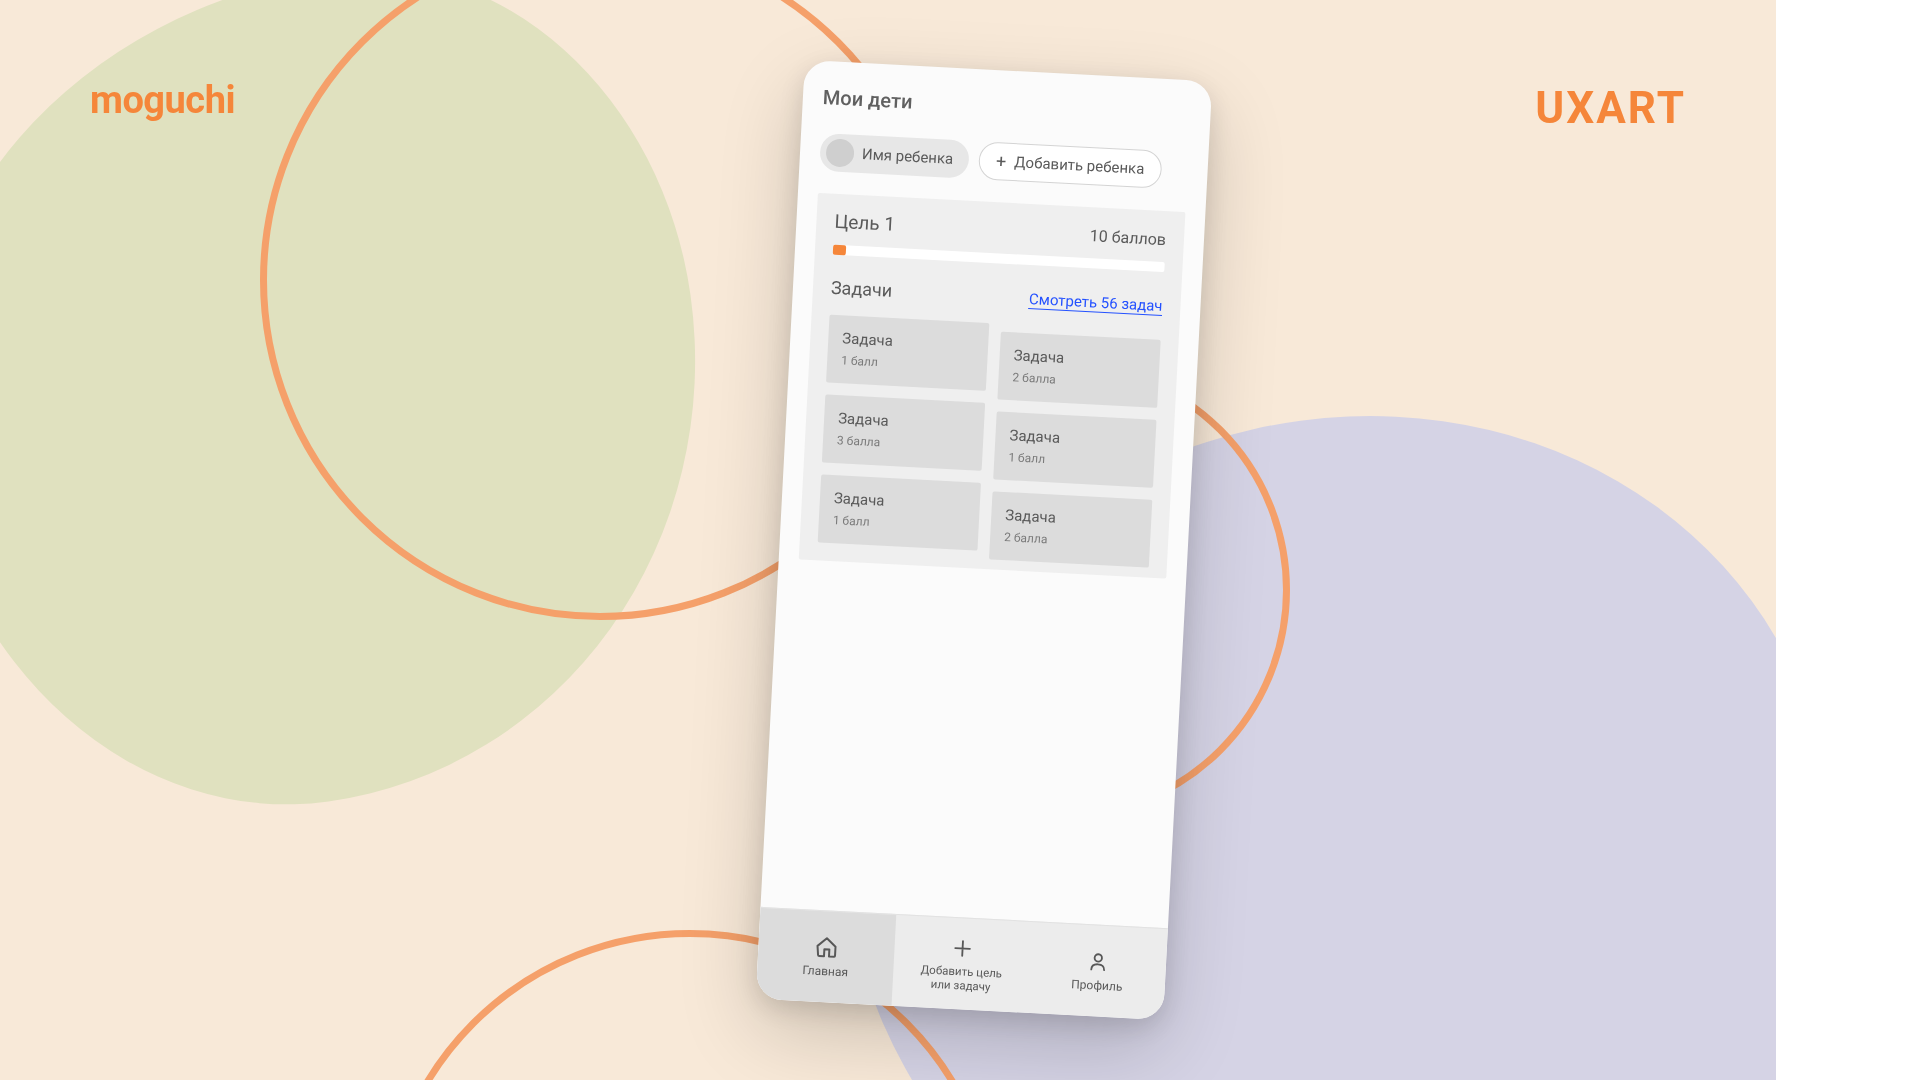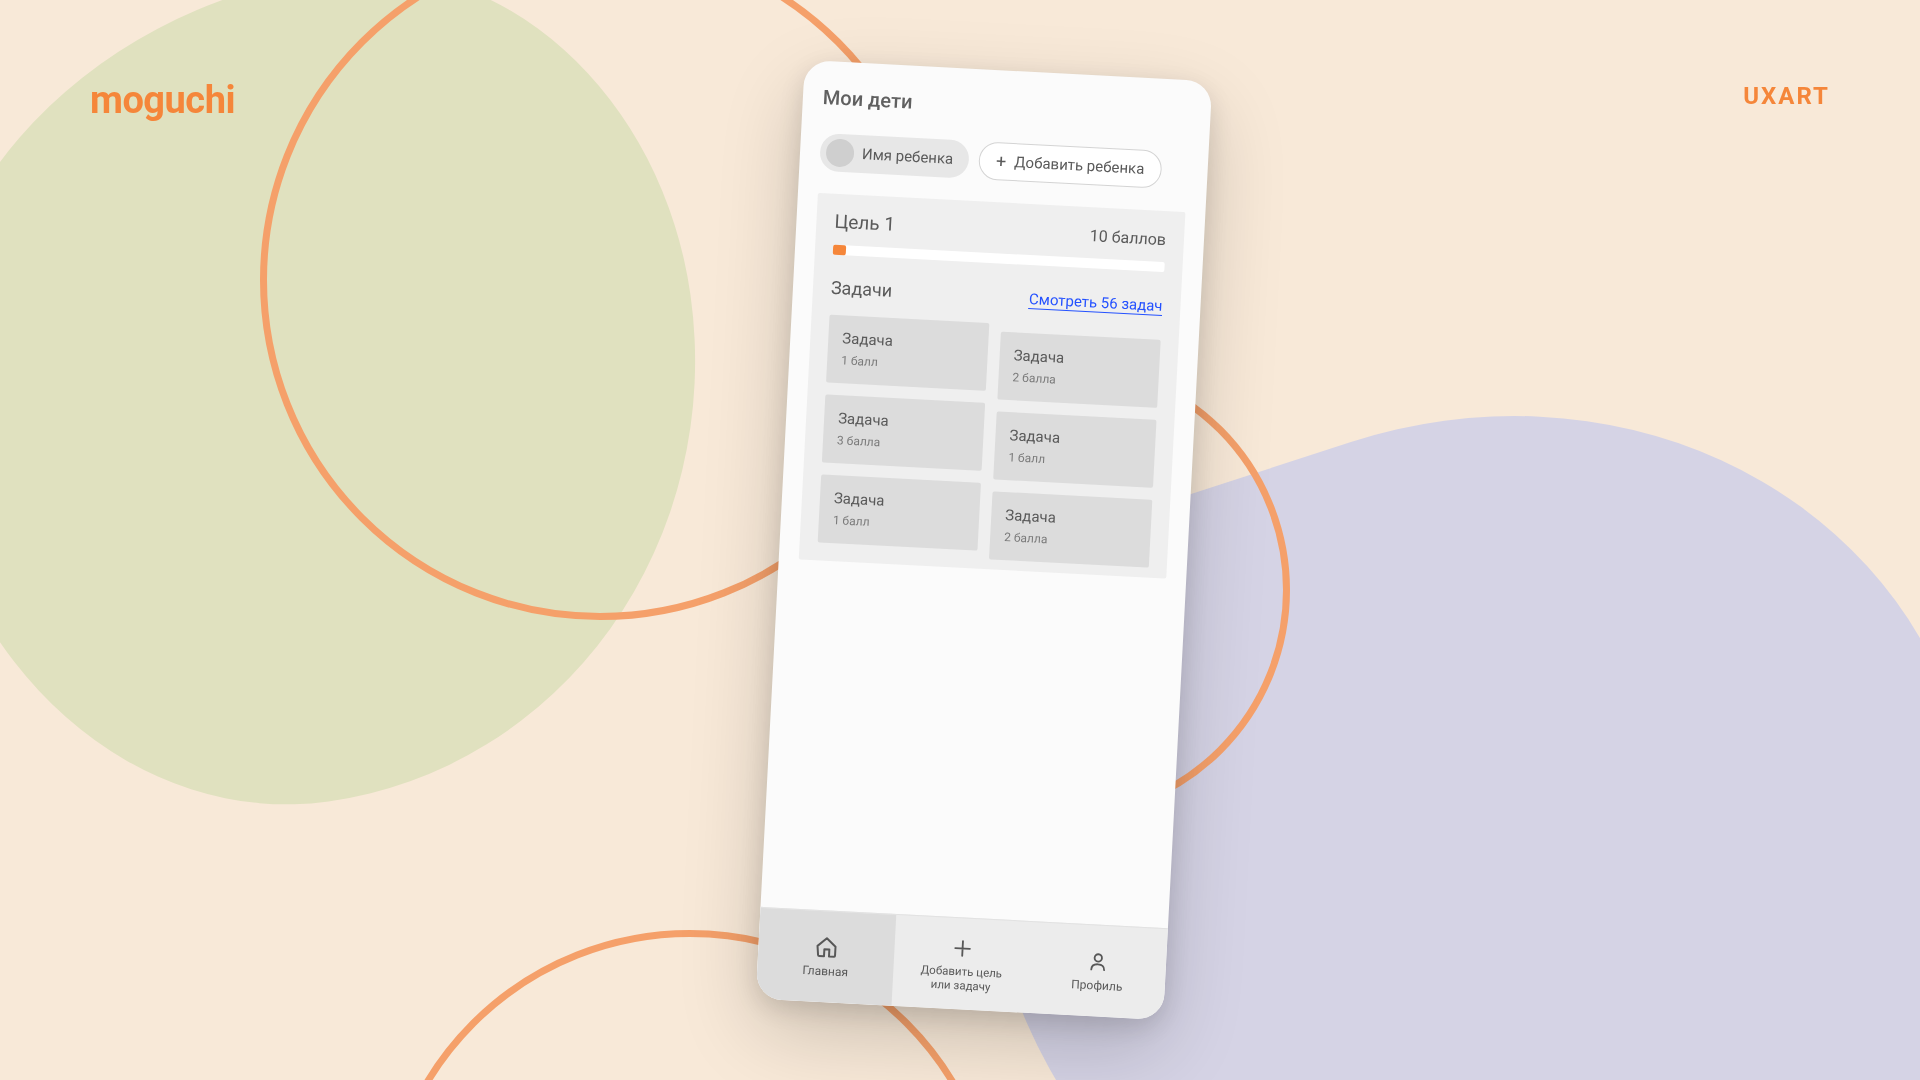--- a/index.html
+++ b/index.html
@@ -1,19 +1,19 @@
 <!DOCTYPE html>
 <html><head>
 <meta charset="utf-8">
 <style>
   * { box-sizing: border-box; margin: 0; padding: 0; }
   html, body { width: 1920px; height: 1080px; overflow: hidden; font-family: -apple-system, BlinkMacSystemFont, "Segoe UI", Roboto, Arial, sans-serif; }
   
   .canvas {
-    width: 1920px; height: 1080px;
+    width: 1776px; height: 1080px;
     background: #f8e9d8;
     position: relative;
     overflow: hidden;
   }
   
   
   .shape-olive {
     position: absolute;
     left: -80px; top: -20px;
     width: 780px; height: 820px;
@@ -52,21 +52,21 @@
   }
   
   .logo-left {
     position: absolute; left: 90px; top: 78px;
     font-size: 38px; font-weight: 700;
     color: #f5863a;
     letter-spacing: -0.5px;
   }
   .logo-right {
     position: absolute; right: 90px; top: 82px;
-    font-size: 24px; font-weight: 700;
+    font-size: 44px; font-weight: 700;
     color: #f5863a;
     letter-spacing: 2px;
   }
   
   
   .phone {
     position: absolute;
     left: 780px; top: 70px;
     width: 408px; height: 940px;
     background: #fbfbfb;

